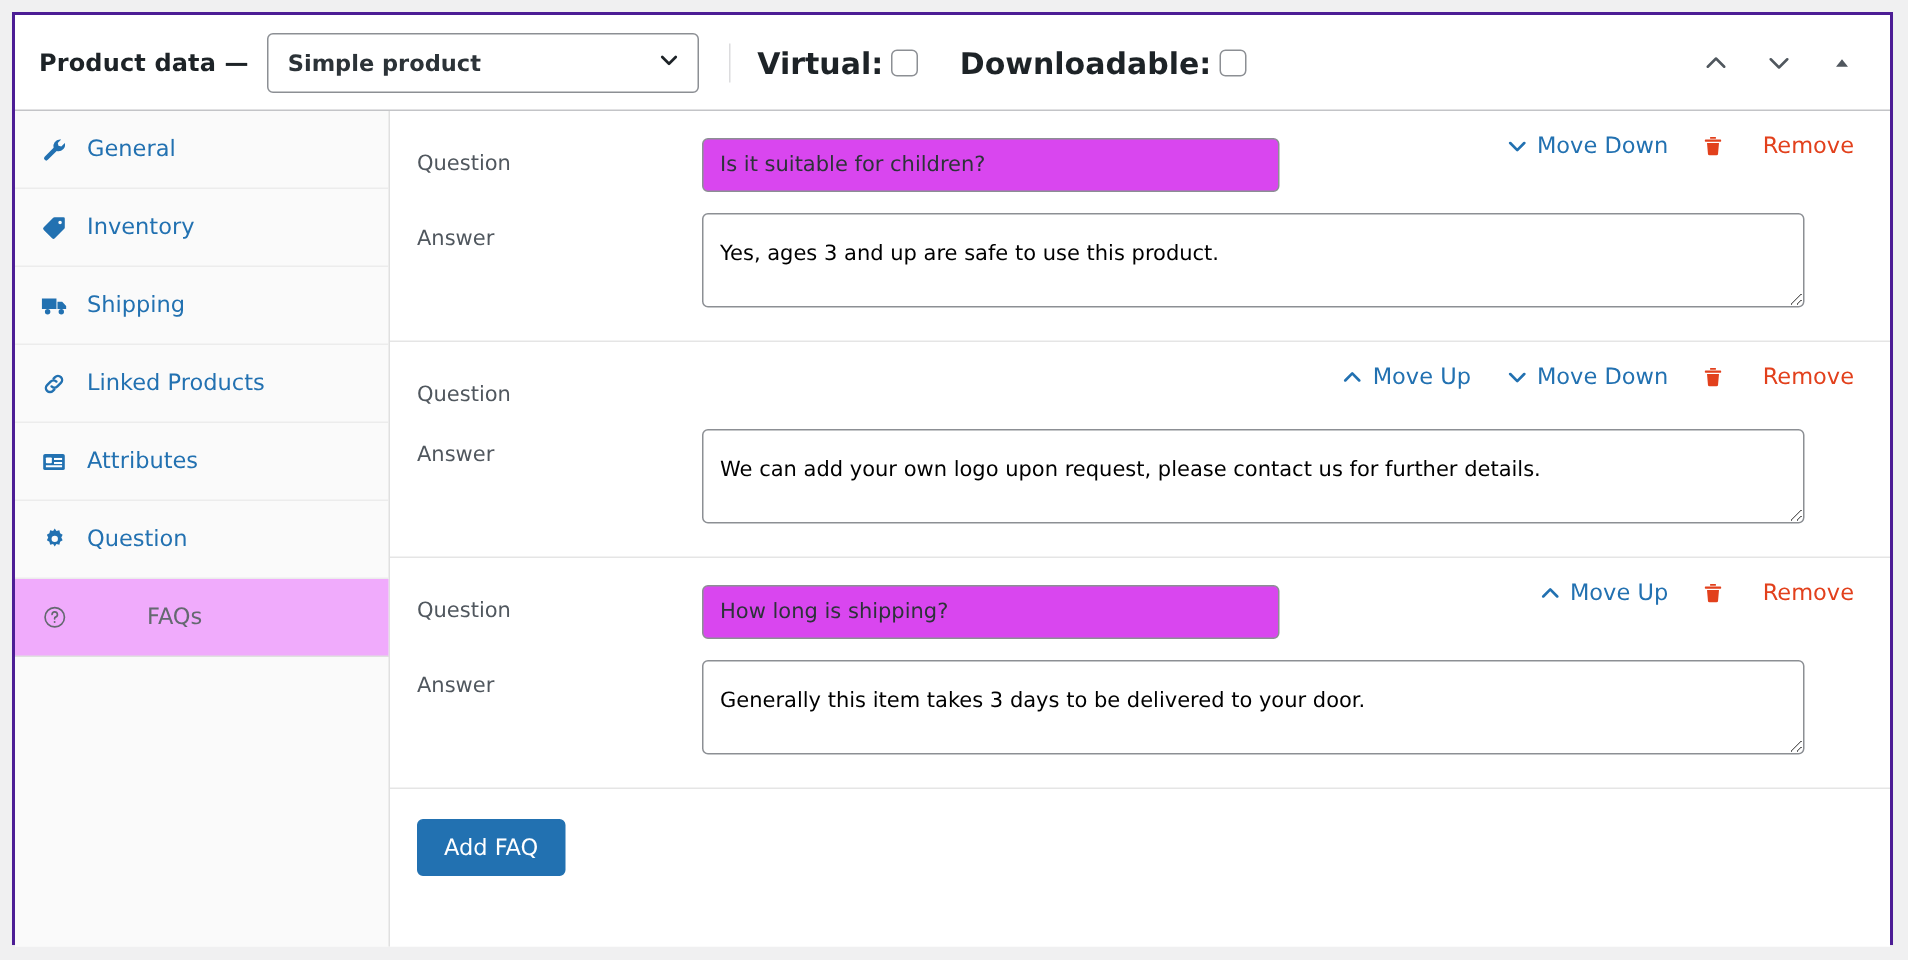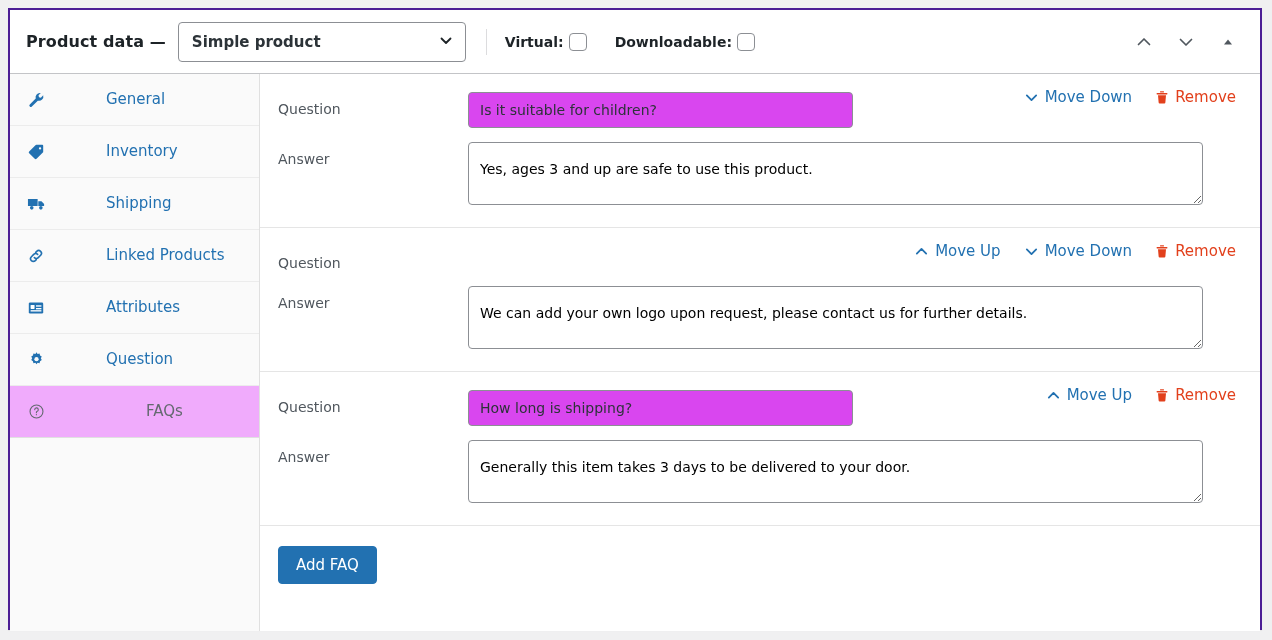--- a/index.html
+++ b/index.html
@@ -79,21 +79,21 @@
   }
   .hdr-divider {
     width: 1px;
     height: 26px;
     background: #dcdcde;
     margin: 0 18px 0 20px;
   }
   .cb-label {
     display: inline-flex;
     align-items: center;
-    font-size: 14px;
+    font-size: 20px;
     font-weight: 700;
     color: #1d2327;
     white-space: nowrap;
     cursor: pointer;
     margin-right: 28px;
   }
   .cb-box {
     width: 18px;
     height: 18px;
     border: 1px solid #8c8f94;
@@ -161,21 +161,20 @@
     width: 20px;
     height: 20px;
     margin-right: 12px;
     display: flex;
     align-items: center;
     justify-content: center;
     flex: 0 0 20px;
   }
   .tab-label {
     line-height: 1;
-    margin-left: 48px;
   }
 
   
   .faq-content {
     flex: 1;
     background: #fff;
     display: flex;
     flex-direction: column;
   }
   .faq-row {
@@ -196,20 +195,21 @@
     align-items: center;
     font-size: 15px;
     cursor: pointer;
     white-space: nowrap;
   }
   .act.move {
     color: #2271b1;
   }
   .act.remove {
     color: #e2401c;
+    gap: 20px;
   }
   .act-icon {
     display: inline-flex;
     align-items: center;
     justify-content: center;
     margin-right: 5px;
   }
   .field-line {
     display: flex;
     align-items: flex-start;

